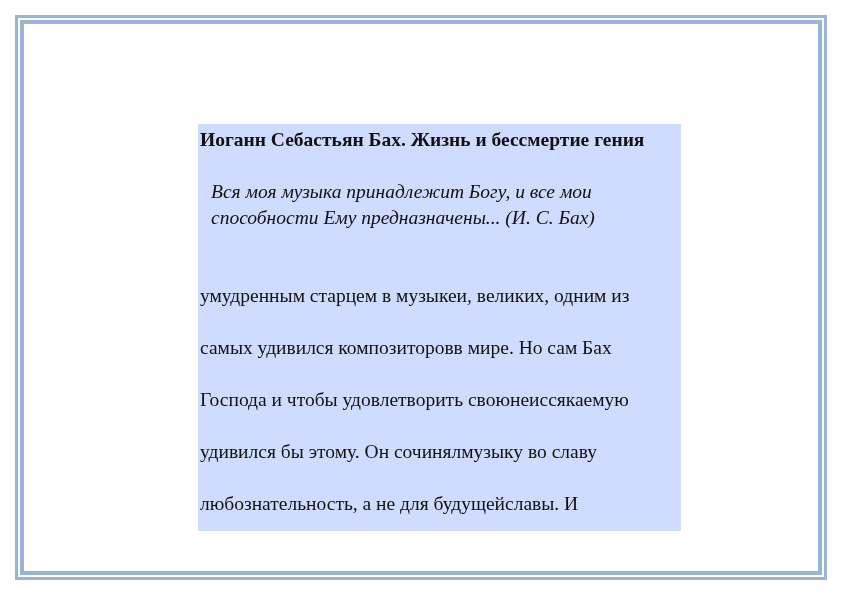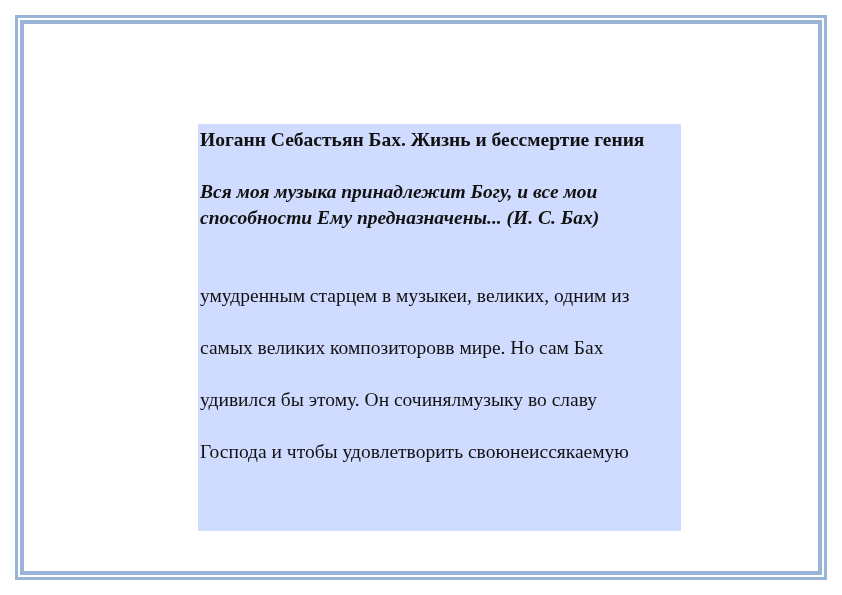--- a/index.html
+++ b/index.html
@@ -45,39 +45,39 @@
       color: #111111;
       font-size: 19.5px;
       line-height: 26px;
     }
     .title {
       font-weight: bold;
       margin: 0;
     }
     .quote {
       font-style: italic;
-      margin: 26px 0 0 0;
-      font-weight: bold;
+      margin: 26px 0 0 11px;
     }
     .body-text {
       margin: 26px 0 0 0;
       white-space: pre-line;
     }
   </style>
 </head>
 <body>
 
 <div class="frame-outer"></div>
 <div class="frame-inner"></div>
 
 <div class="text-box">
   <p class="title">Иоганн Себастьян Бах. Жизнь и бессмертие гения</p>
   <p class="quote">Вся моя музыка принадлежит Богу, и все мои способности Ему предназначены... (И. С. Бах)</p>
   <div class="body-text">
     <div>умудренным старцем в музыкеи, великих, одним из</div>
-    <div>самых великих композиторовв мире. Но сам Бах</div>
+    <div>самых удивился композиторовв мире. Но сам Бах</div>
+    <div>Господа и чтобы удовлетворить своюнеиссякаемую</div>
     <div>удивился бы этому. Он сочинялмузыку во славу</div>
-    <div>Господа и чтобы удовлетворить своюнеиссякаемую</div>
+    <div>любознательность, а не для будущейславы. И</div>
     
     
     
   </div>
 </div>
 
 </body></html>

